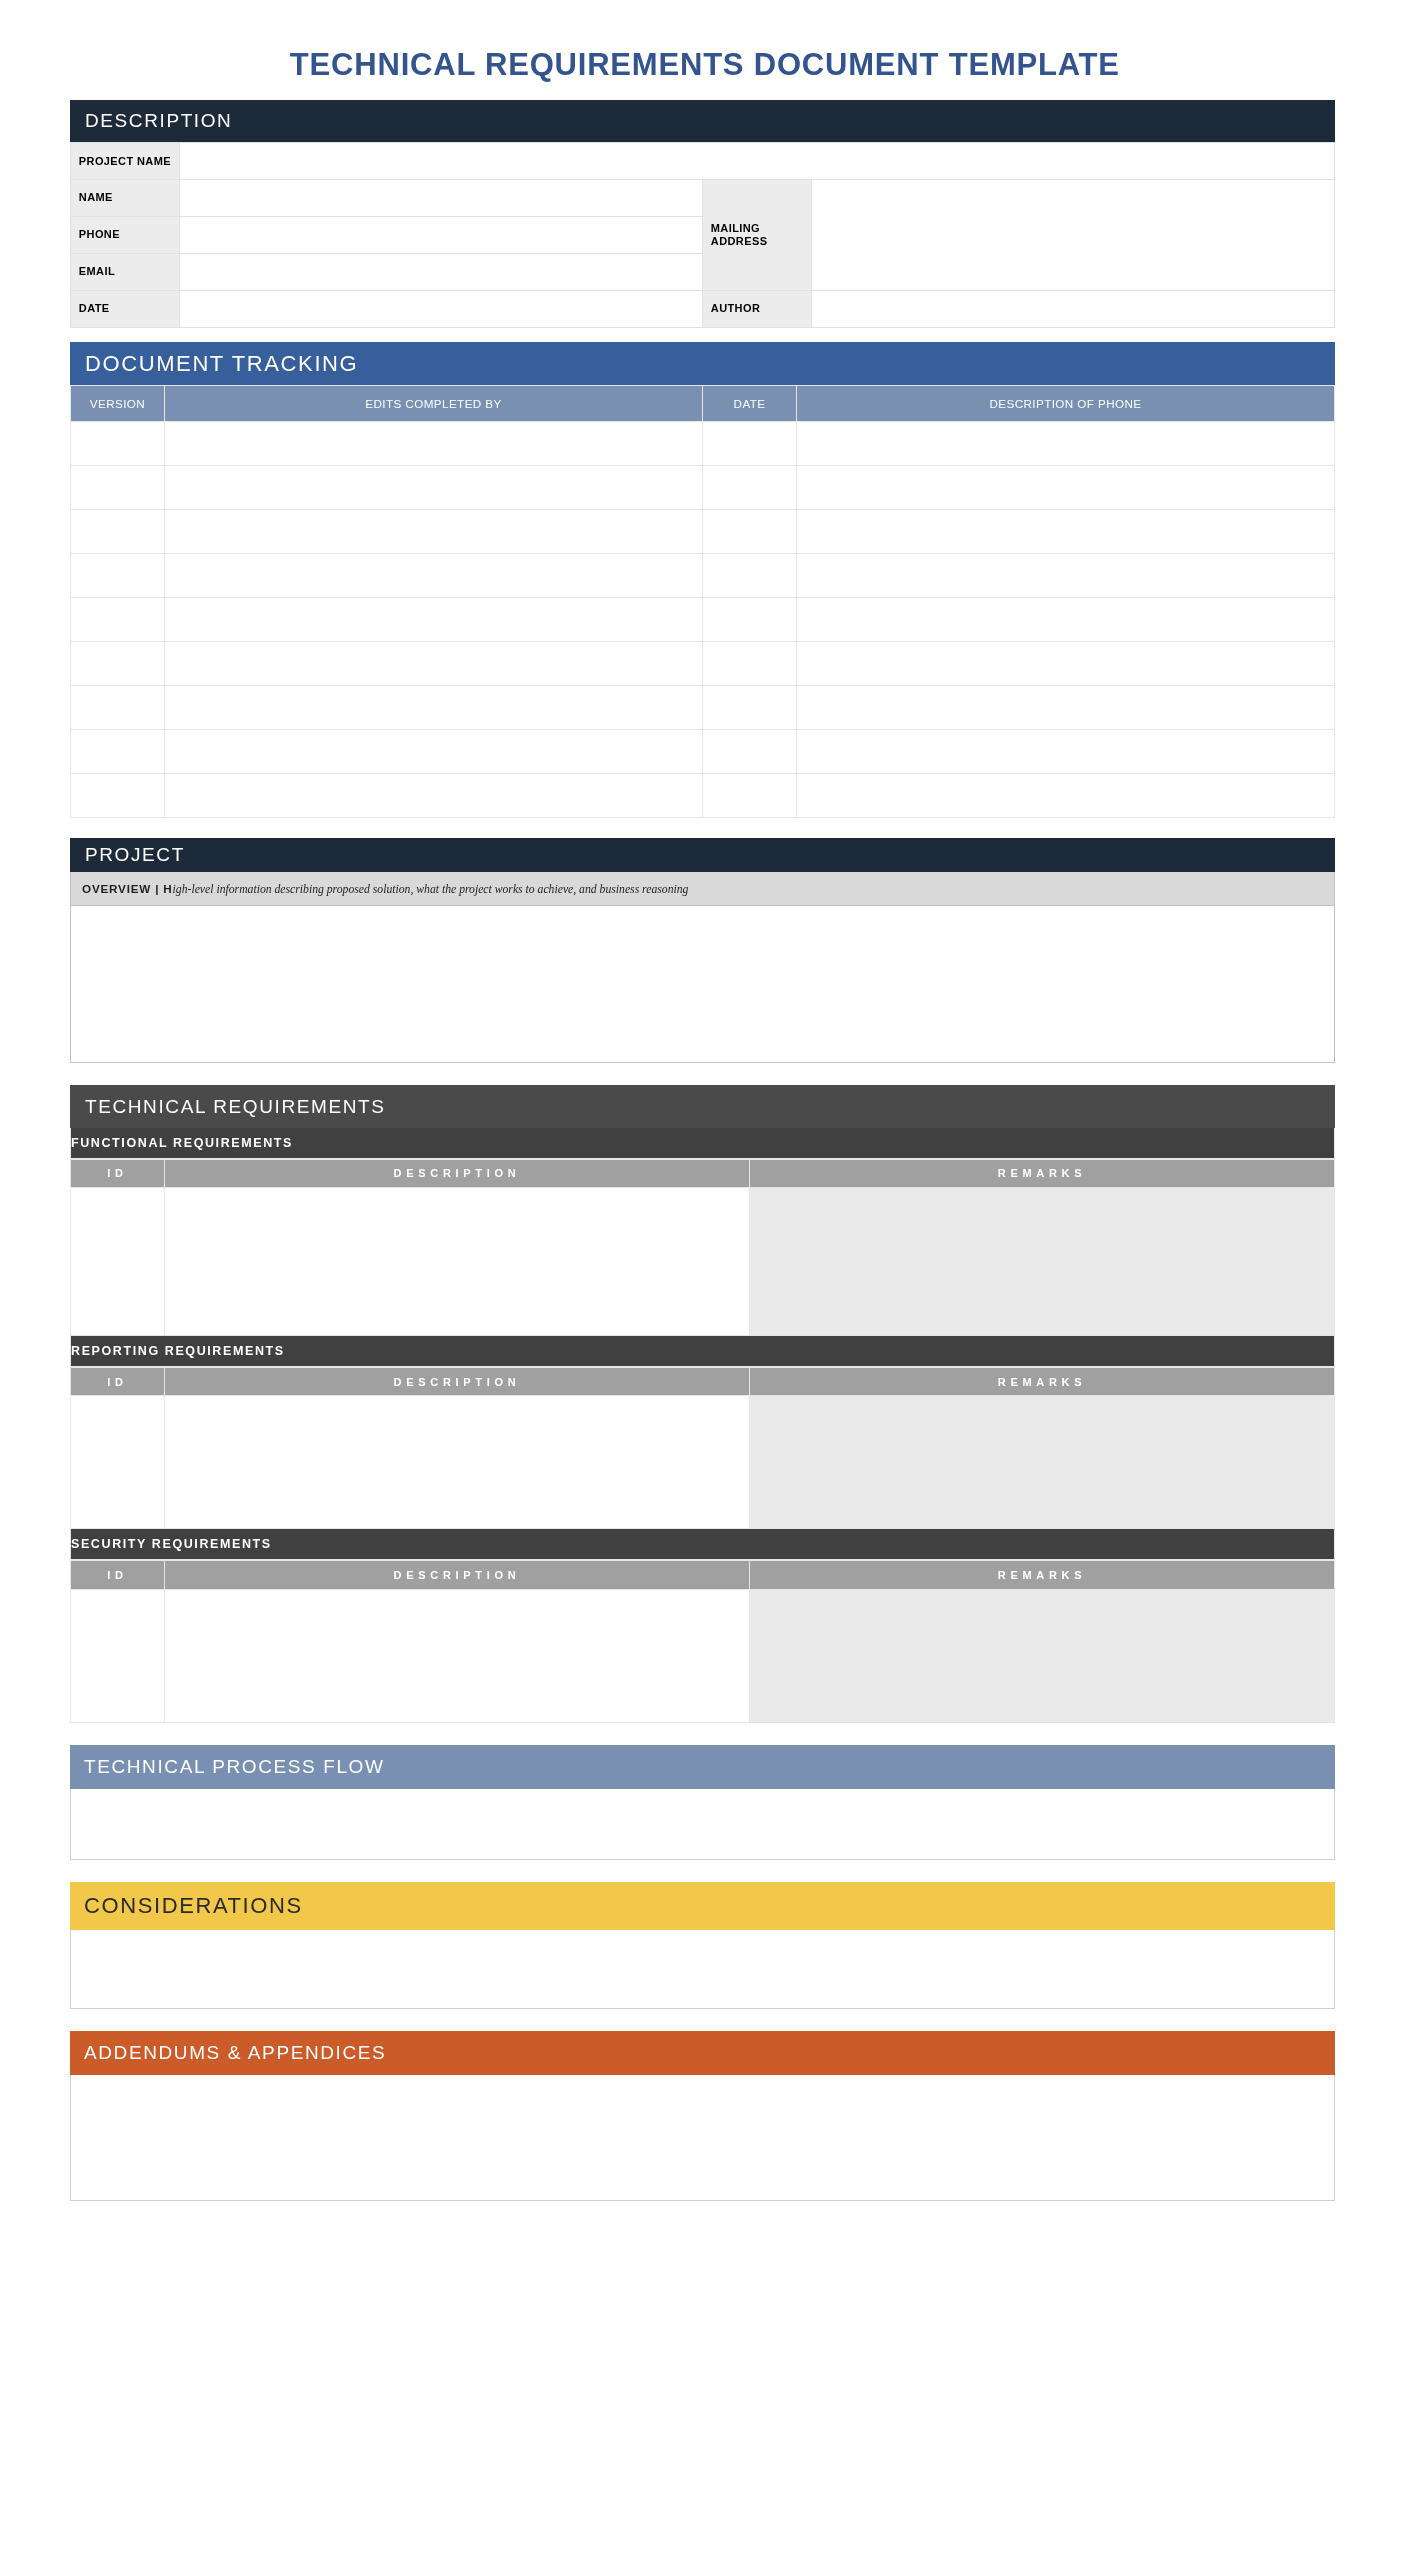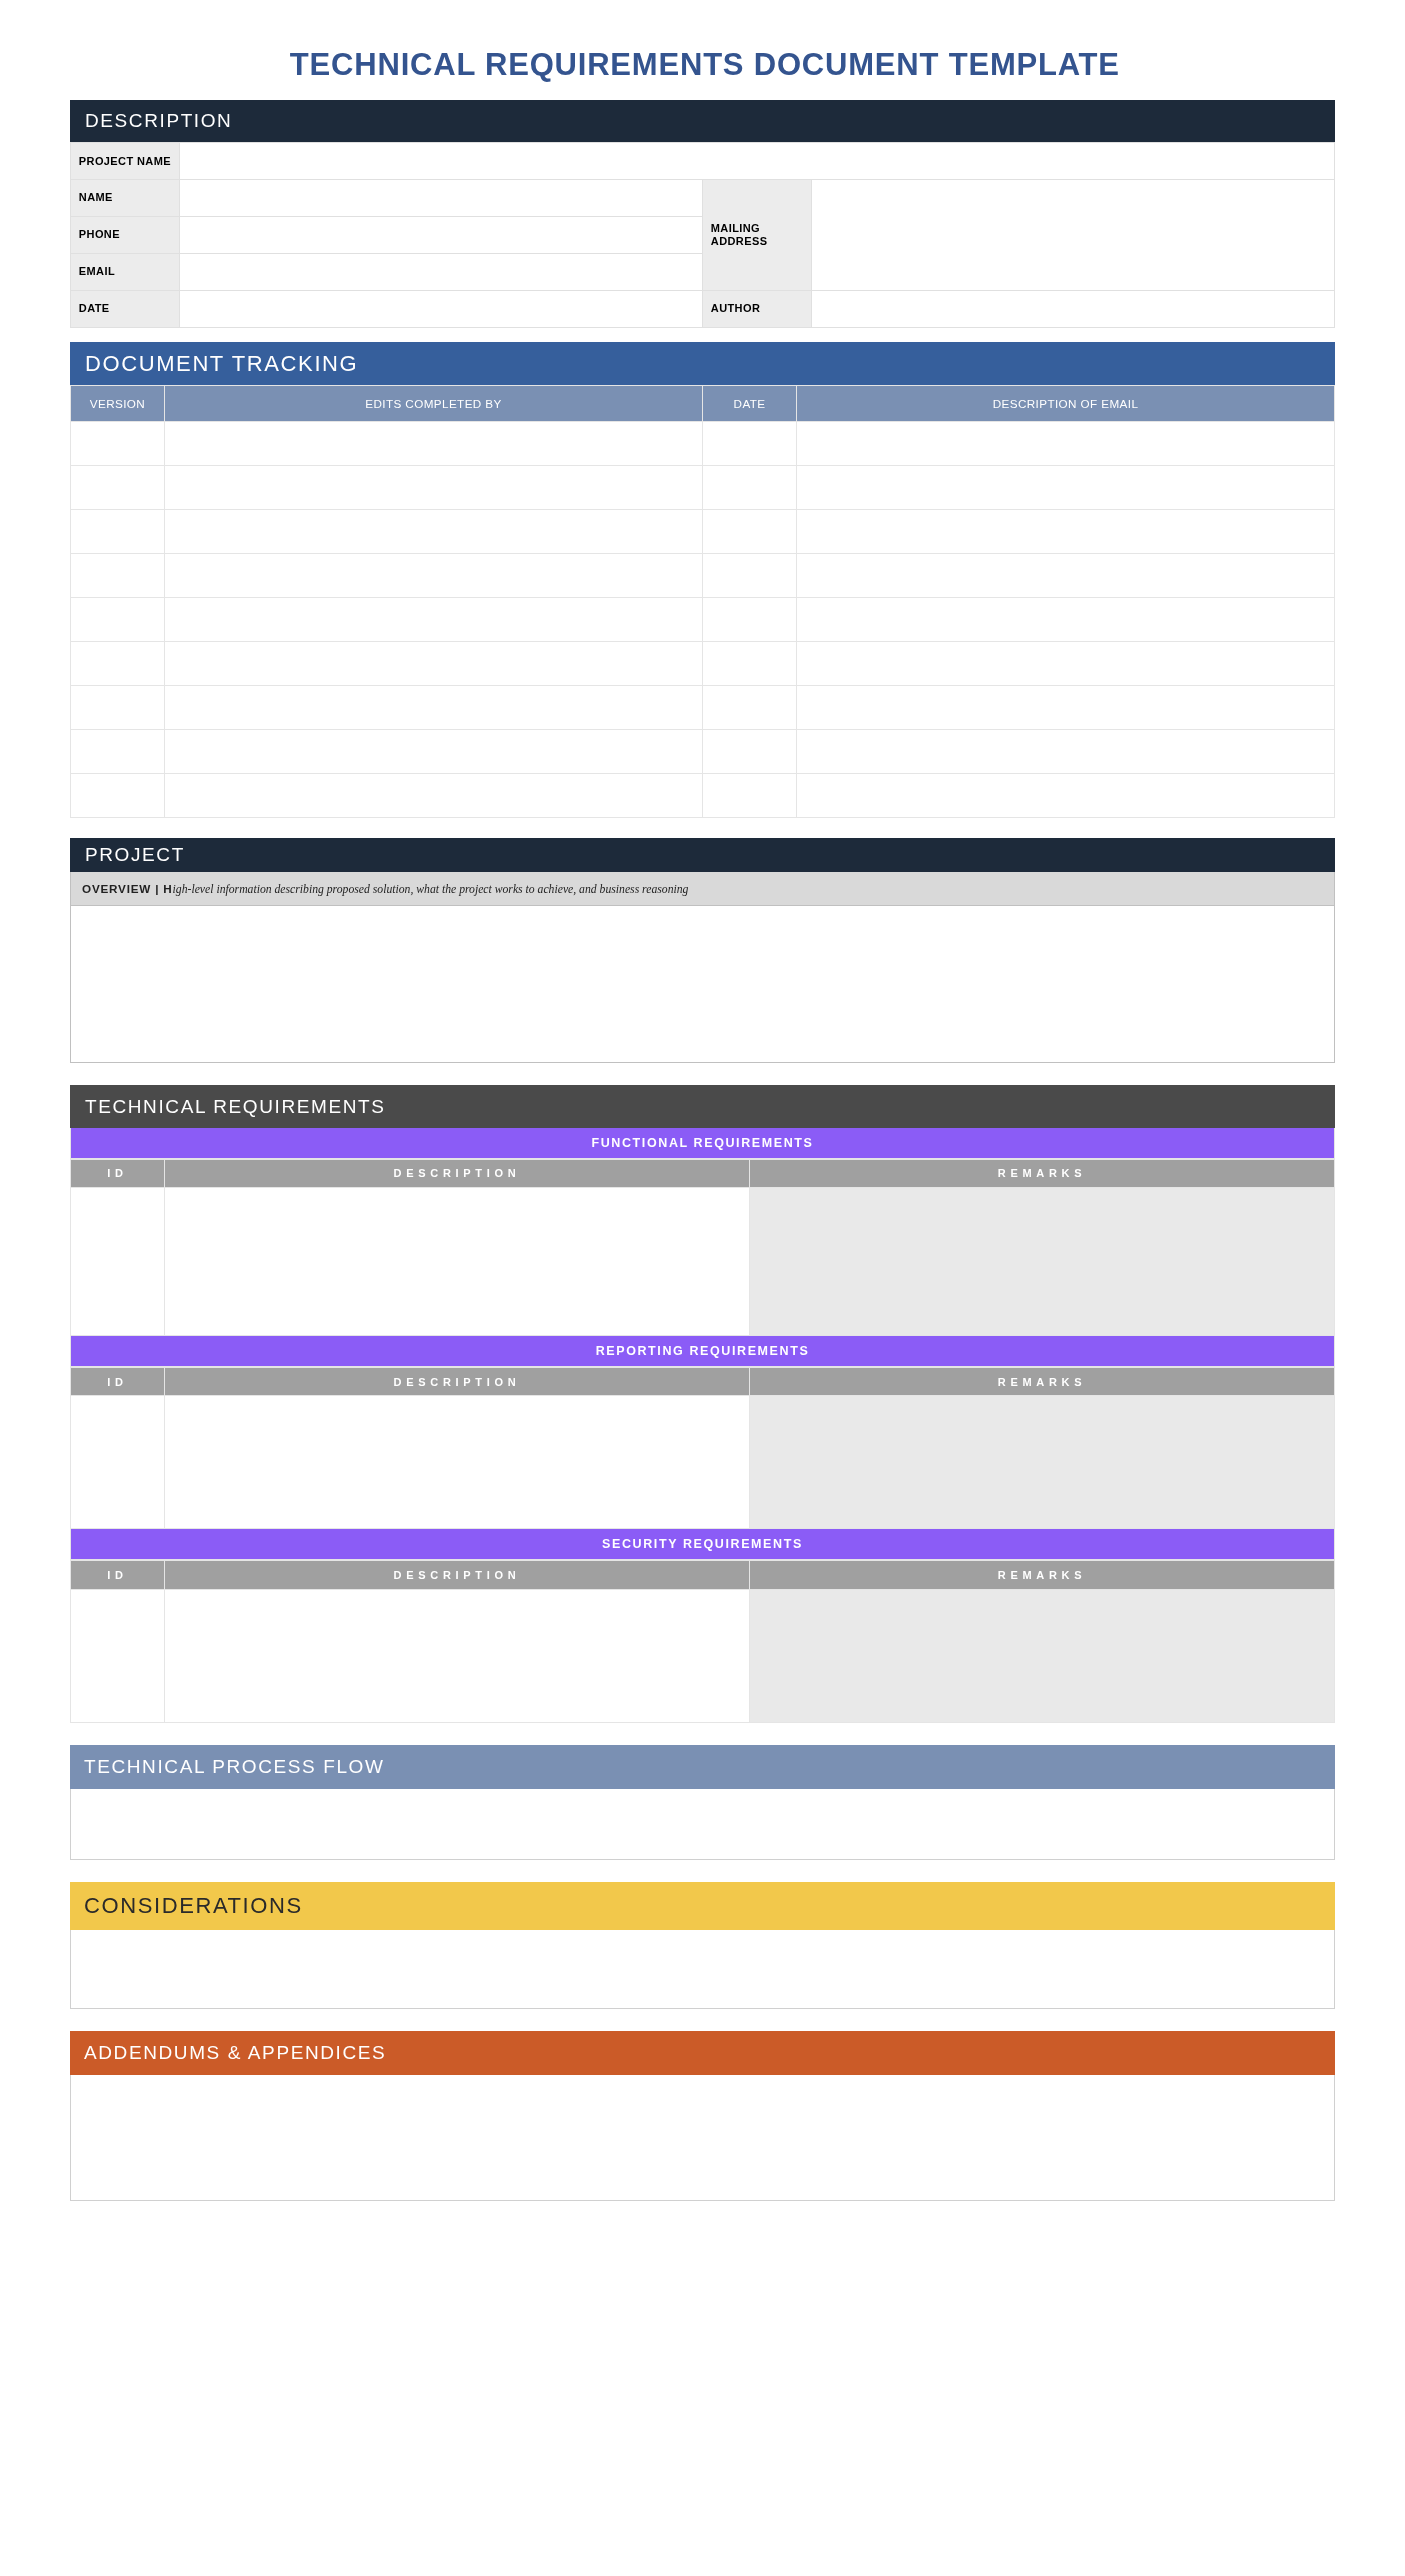--- a/index.html
+++ b/index.html
@@ -123,26 +123,25 @@
     background: #4a4a4a;
     color: #ffffff;
     font-size: 19px;
     font-weight: 300;
     letter-spacing: 1.6px;
     padding: 9.4px 14px;
     margin-top: 22px;
     border: 0.8px solid #4a4a4a;
   }
   .req-sub-title {
-    background: #8b5cf6;
+    background: #404040;
     color: #ffffff;
     font-size: 12.5px;
     font-weight: 700;
     letter-spacing: 1.6px;
-    text-align: center;
     padding: 7.8px 0;
     border: 0.8px solid #e5e5e5;
     border-top: none;
   }
   .req-table th {
     background: #a0a0a0;
     color: #ffffff;
     font-size: 11px;
     font-weight: 700;
     letter-spacing: 4.7px;
@@ -260,21 +259,21 @@
       <col style="width:94px">
       <col>
       <col style="width:94px">
       <col>
     </colgroup>
     <thead>
       <tr>
         <th>VERSION</th>
         <th>EDITS COMPLETED BY</th>
         <th>DATE</th>
-        <th>DESCRIPTION OF EMAIL</th>
+        <th>DESCRIPTION OF PHONE</th>
       </tr>
     </thead>
     <tbody id="dt-body">
         <tr>
           <td></td>
           <td></td>
           <td></td>
           <td></td>
         </tr>
         <tr>

